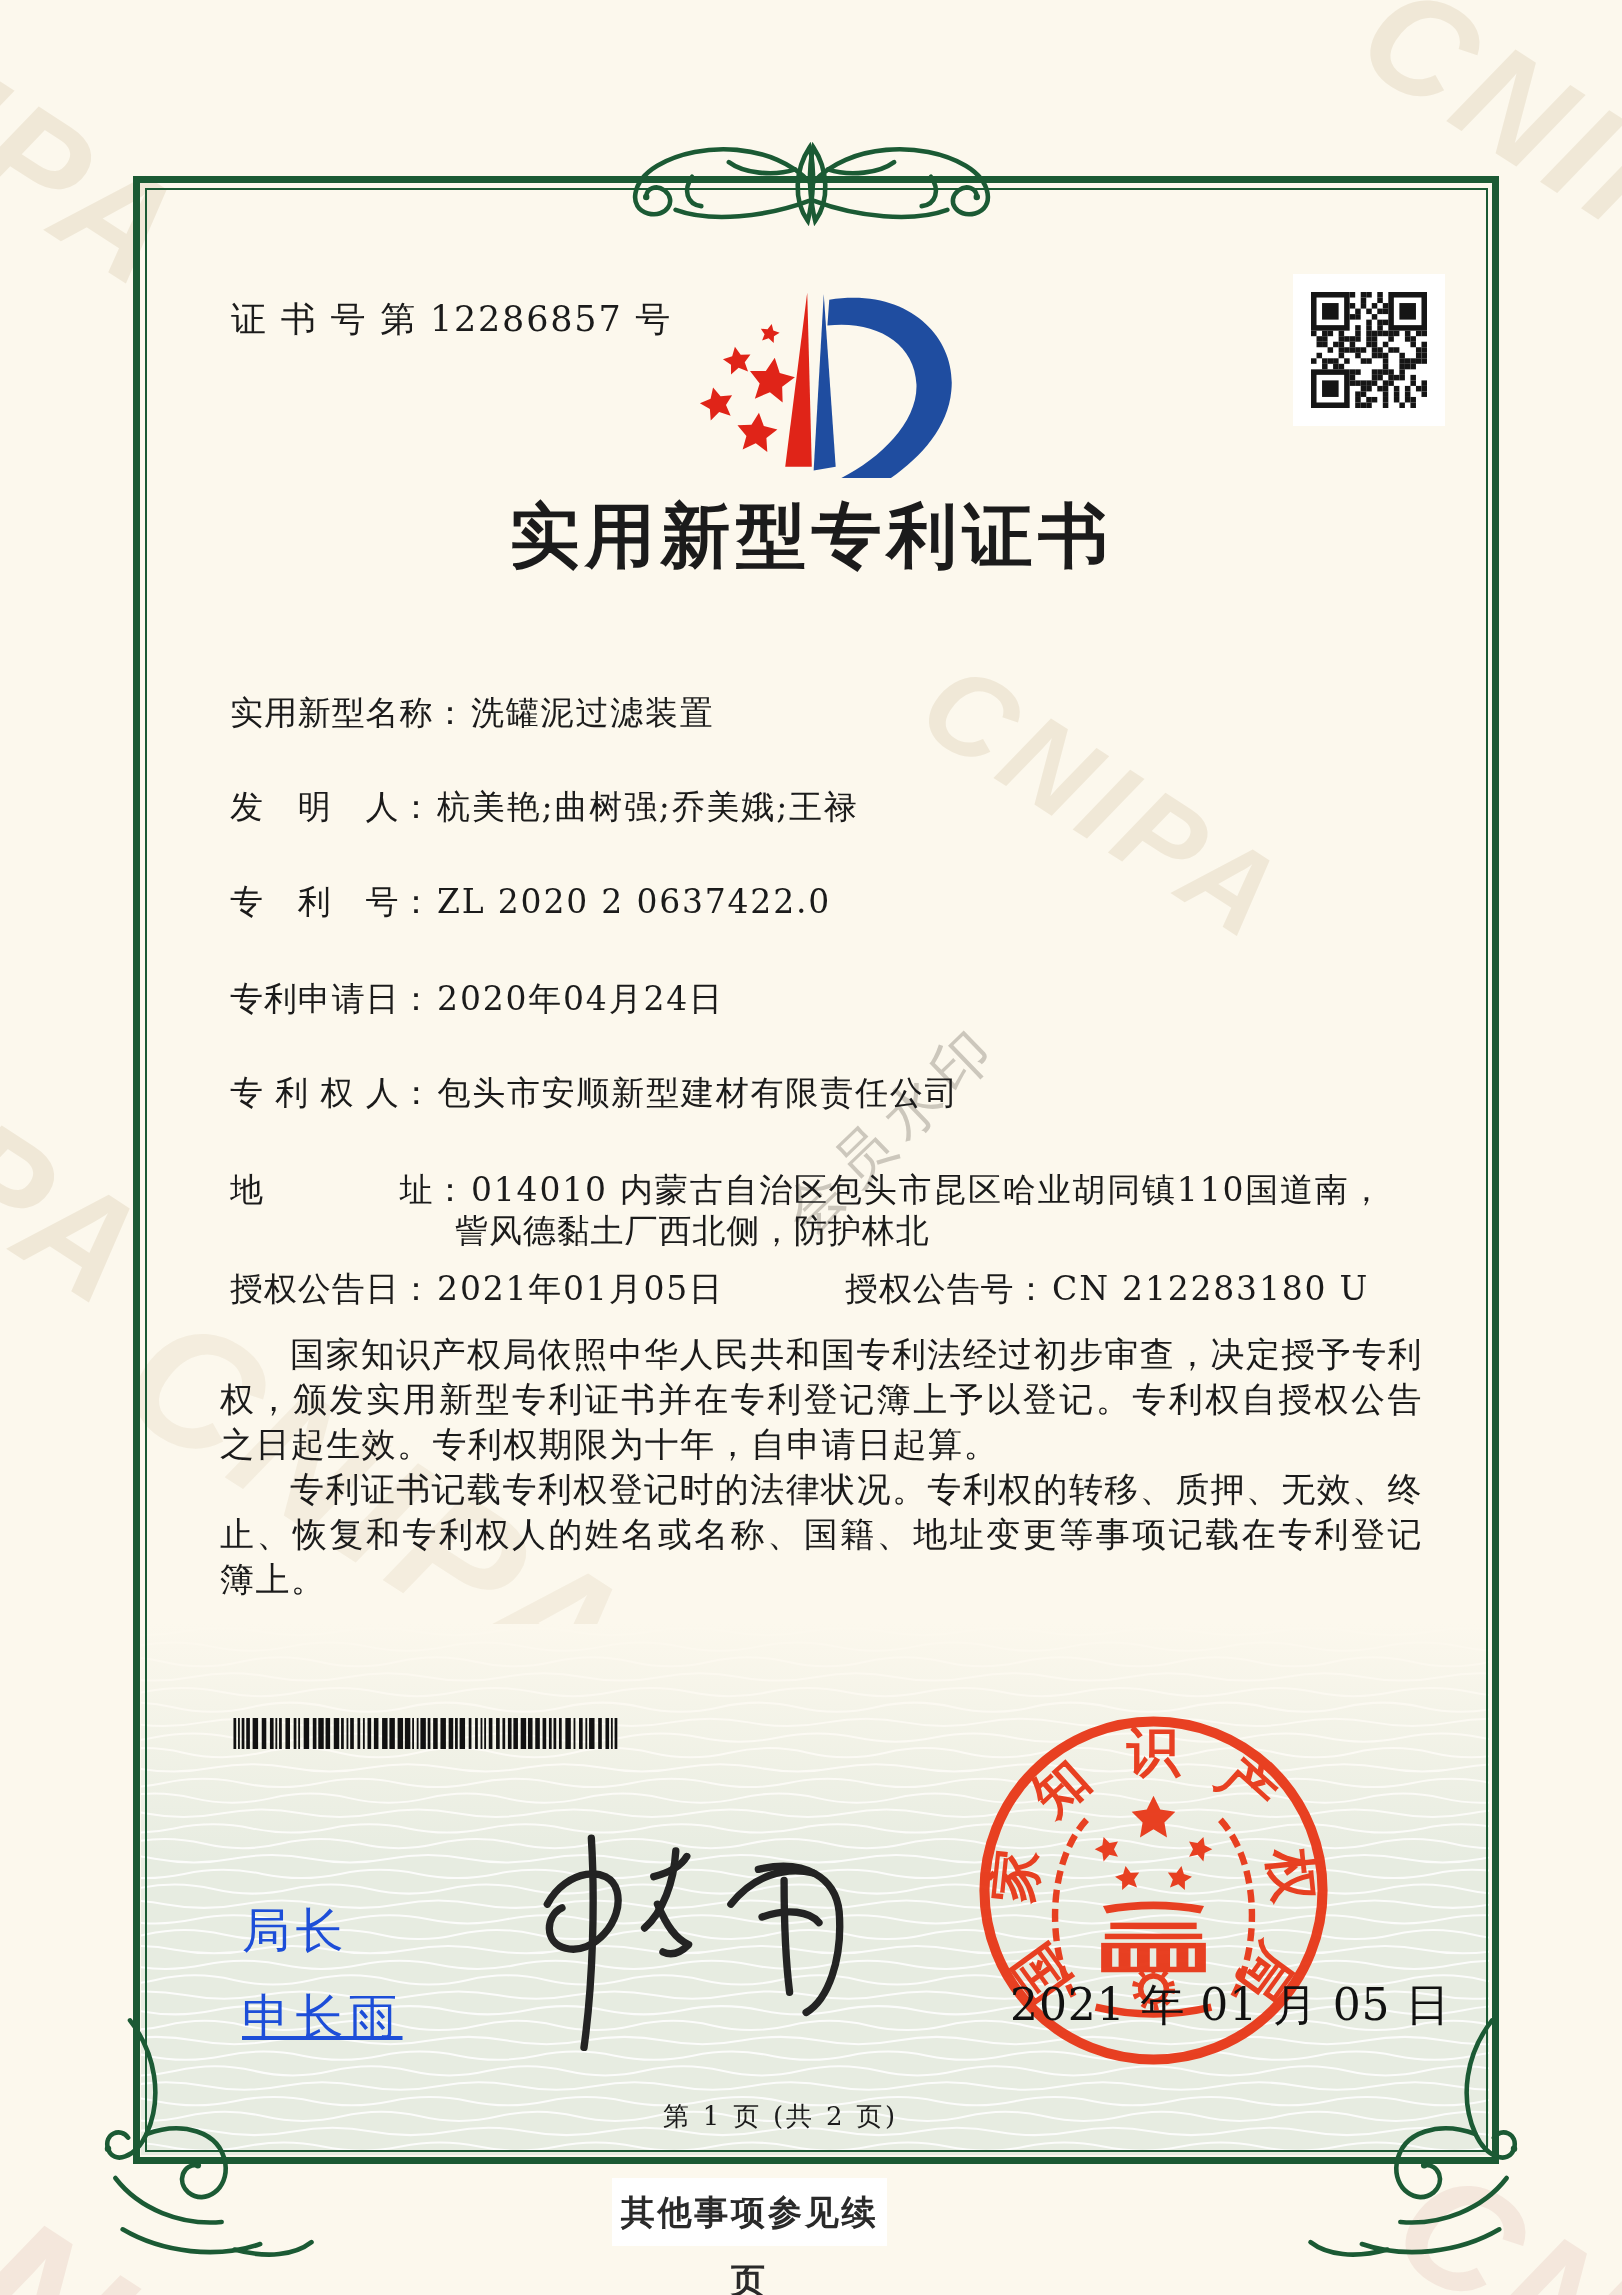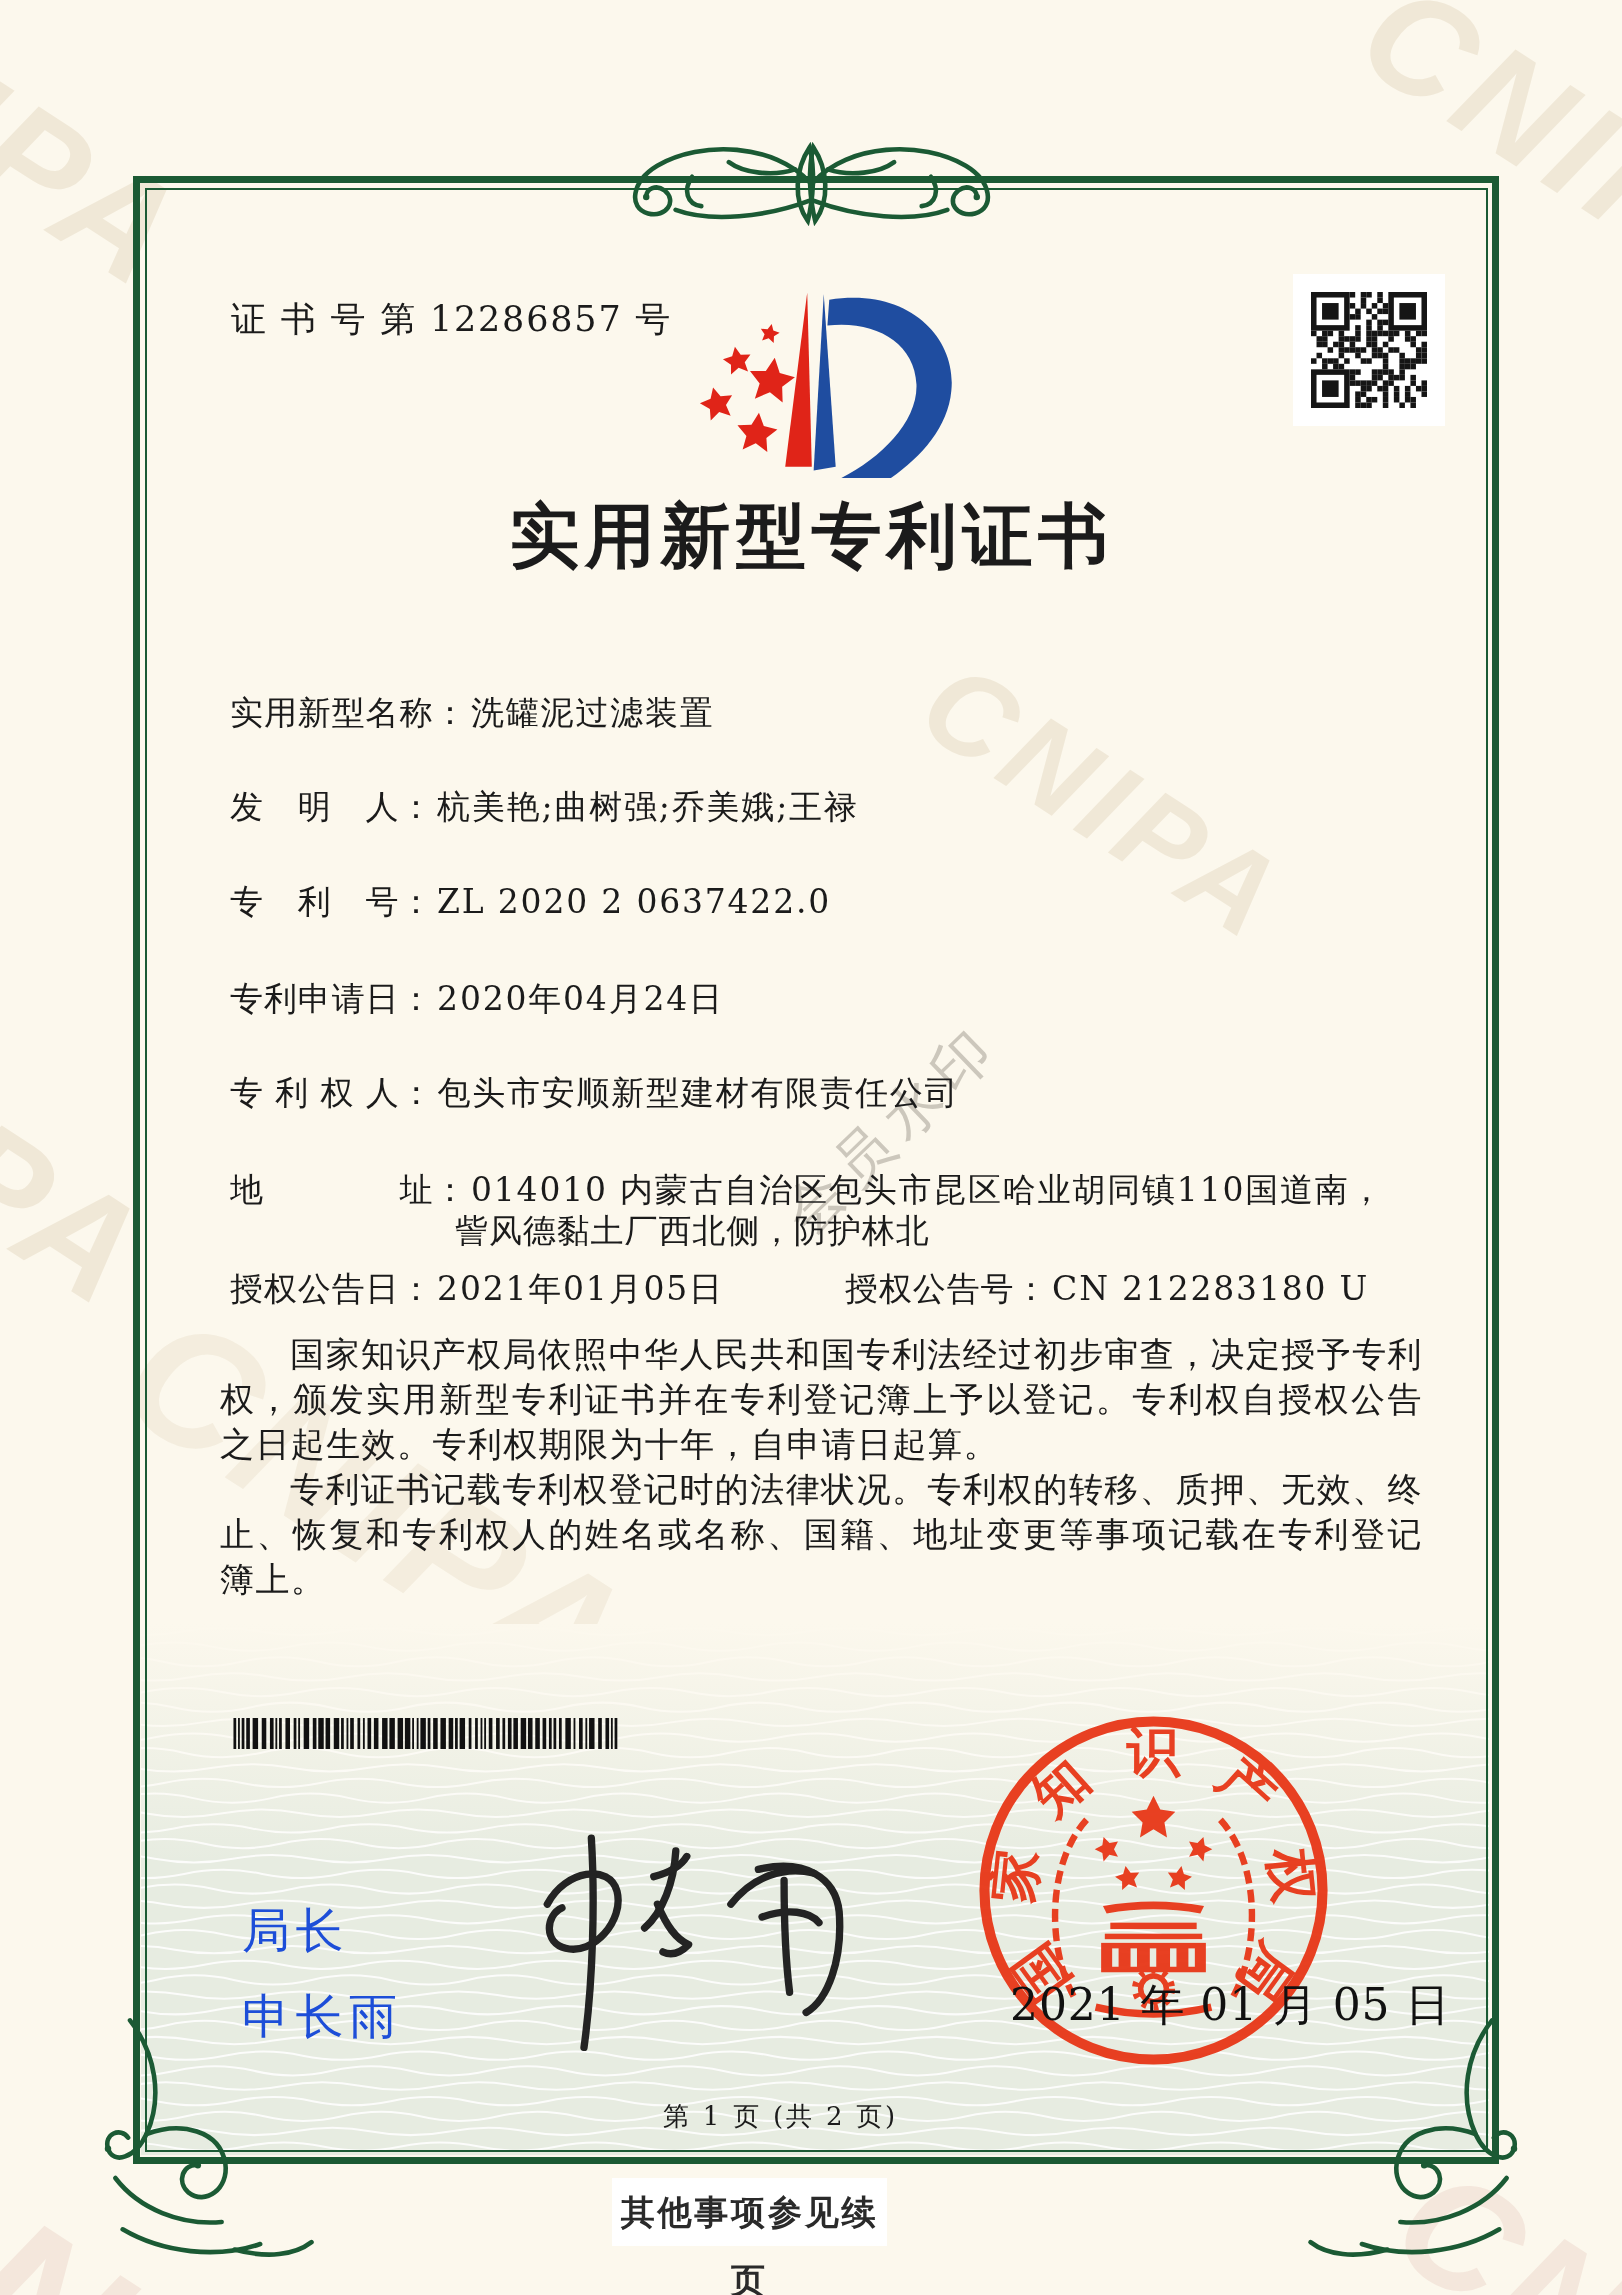--- a/index.html
+++ b/index.html
@@ -61,21 +61,21 @@
 
   
   .bodytext{position:absolute;left:220px;top:1332px;width:1203px;font-size:34px;
             line-height:45px;text-align:justify;z-index:4;}
   .bodytext p{margin:0;text-indent:70px;letter-spacing:1.4px;}
 
   
   .barcode{position:absolute;left:232px;top:1718px;z-index:4;}
   .signer{position:absolute;left:242px;font-size:48px;letter-spacing:5.5px;z-index:5;
           font-family:"Liberation Sans","DejaVu Sans",sans-serif;font-weight:500;color:#1d4ed8;}
-  .signer1{top:1899px;} .signer2{top:1985px;}
+  .signer1{top:1899px;} .signer2{top:1985px;text-decoration:underline;}
   .sigsvg{position:absolute;left:439px;top:1816px;z-index:6;}
   .sig{stroke:#191919;stroke-width:8;fill:none;stroke-linecap:round;stroke-linejoin:round;opacity:.95;}
   .sealsvg{position:absolute;left:967px;top:1704px;z-index:5;opacity:.96;}
   .seal-ring{fill:none;stroke:var(--seal_red);stroke-width:11;}
   .seal-char{fill:var(--seal_red);font-size:58px;font-weight:bold;text-anchor:middle;
              dominant-baseline:middle;font-family:"DejaVu Serif",serif;}
   .emb-f{fill:var(--seal_red);stroke:none;}
   .emb-s{fill:none;stroke:var(--seal_red);}
   .seal-date{position:absolute;left:1010px;top:1976px;font-size:44px;letter-spacing:0.9px;
              color:#111;z-index:6;white-space:nowrap;}

